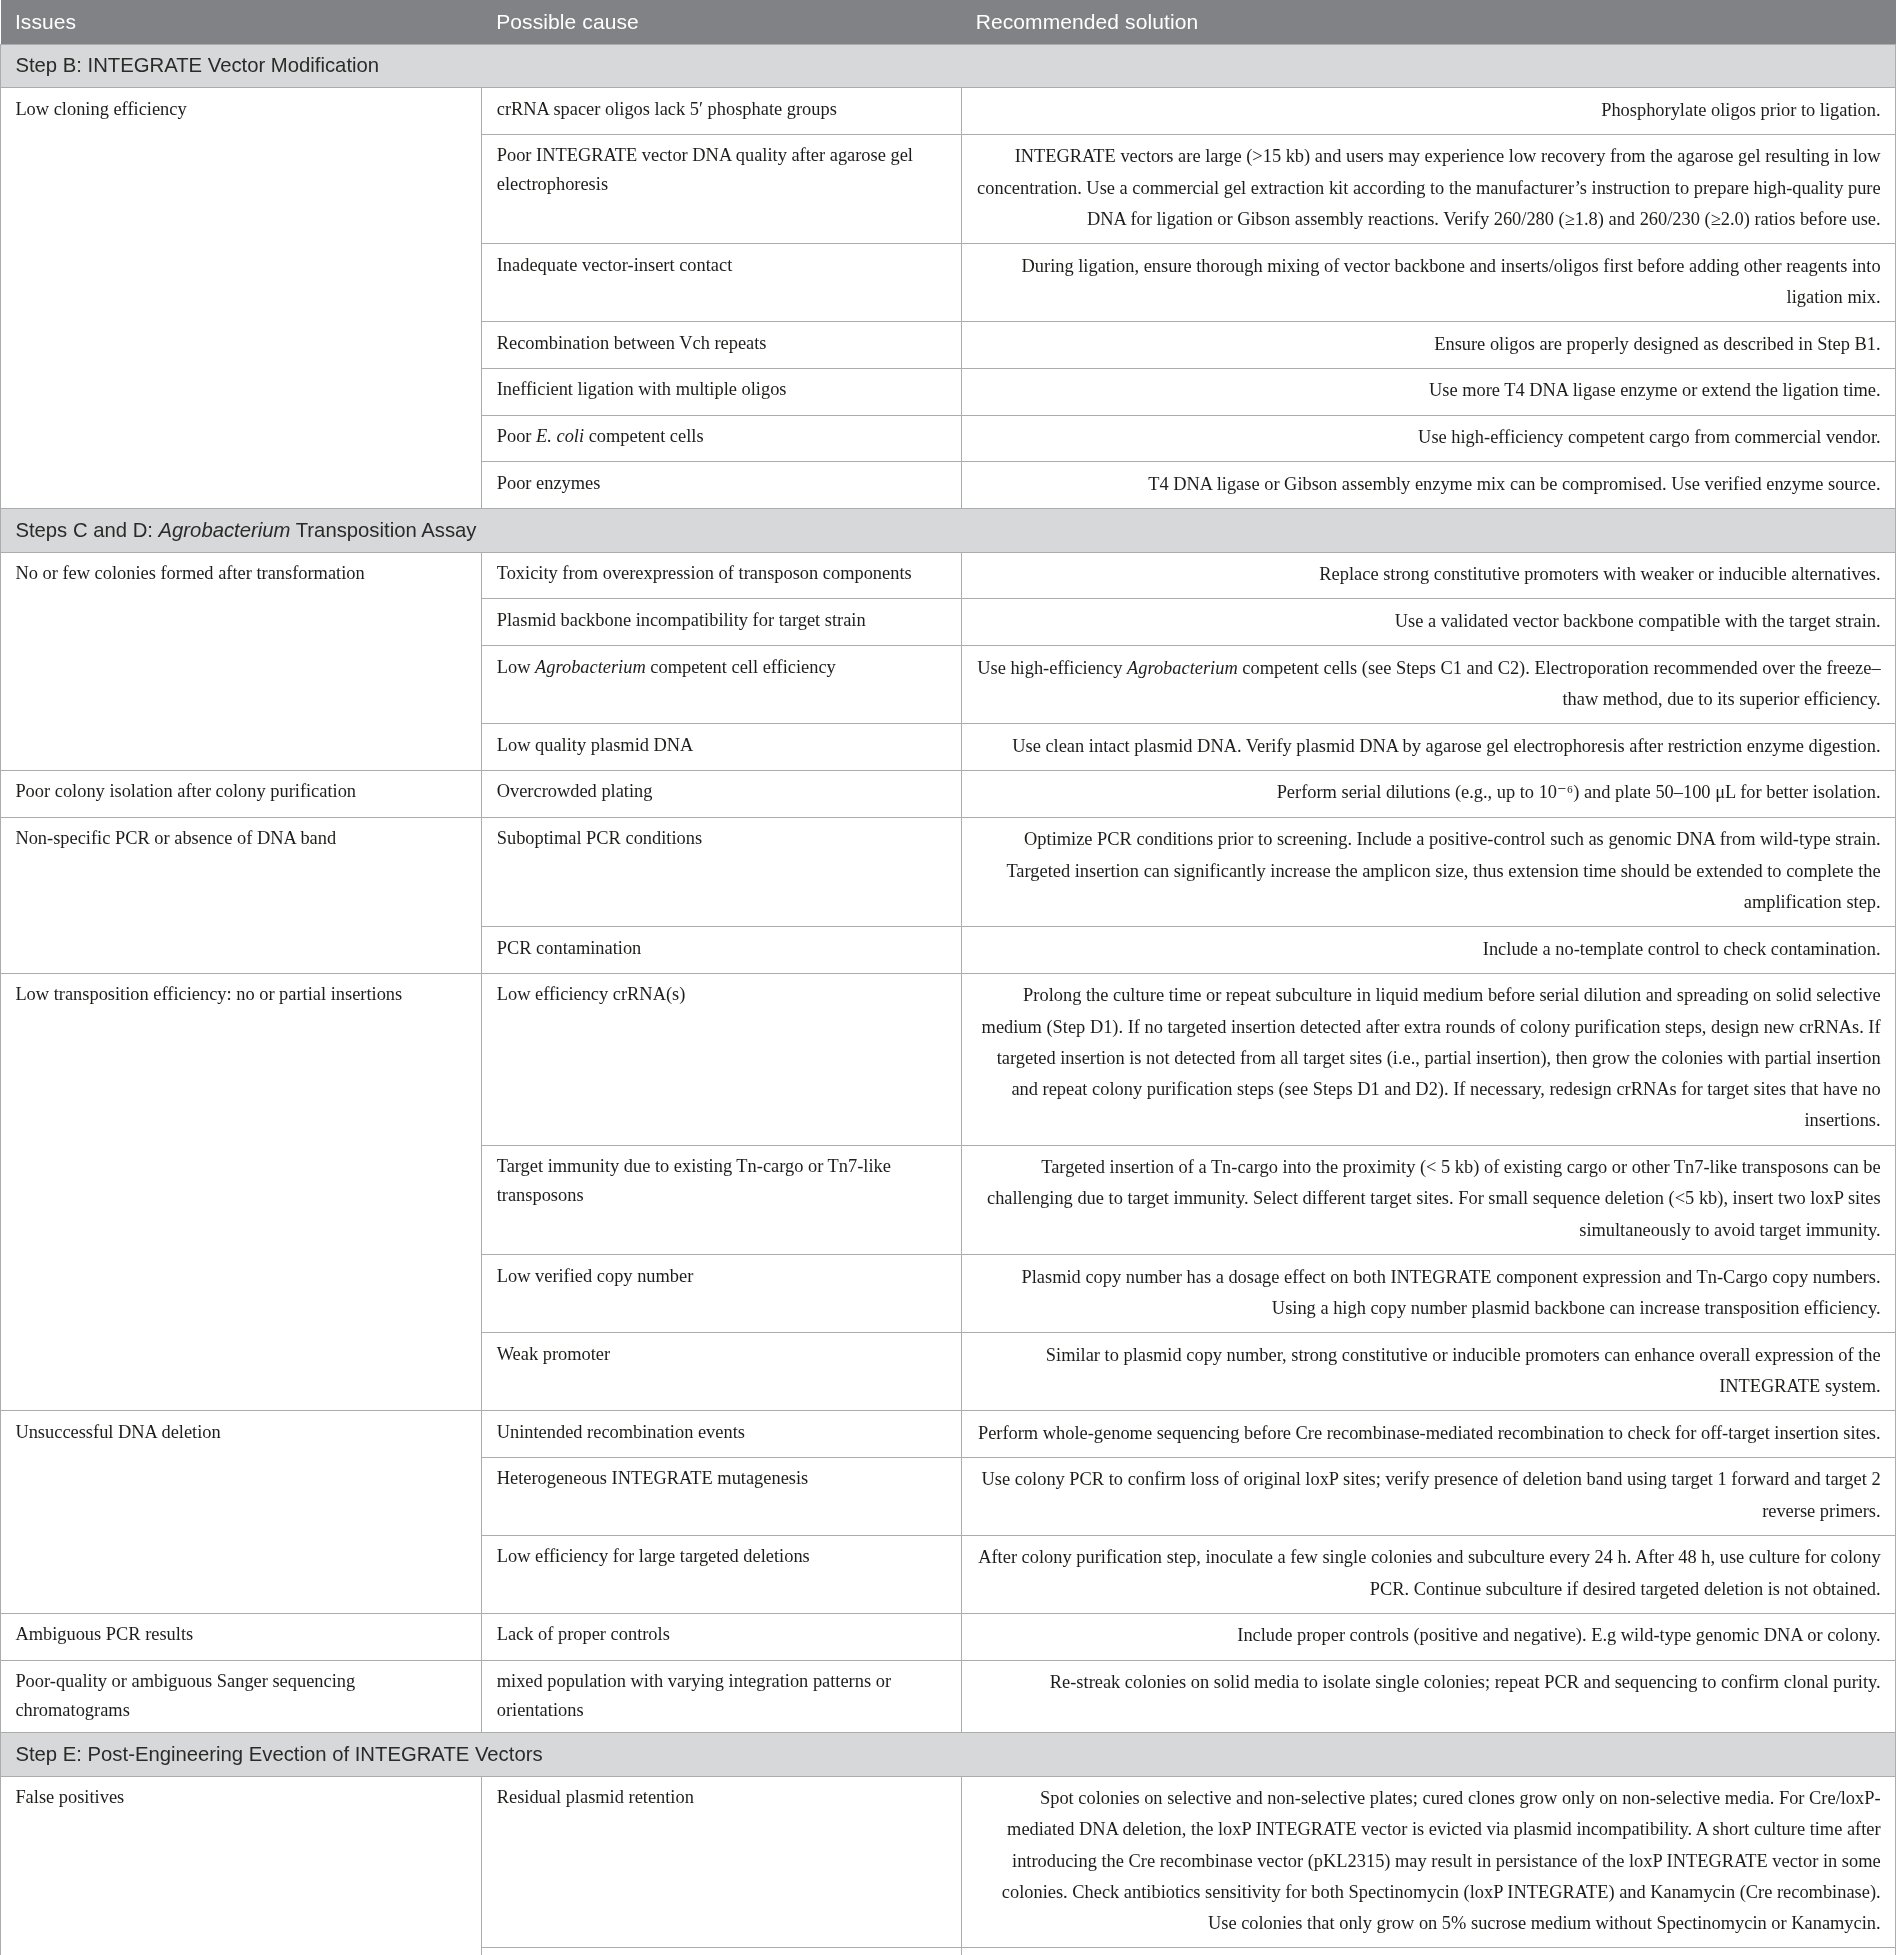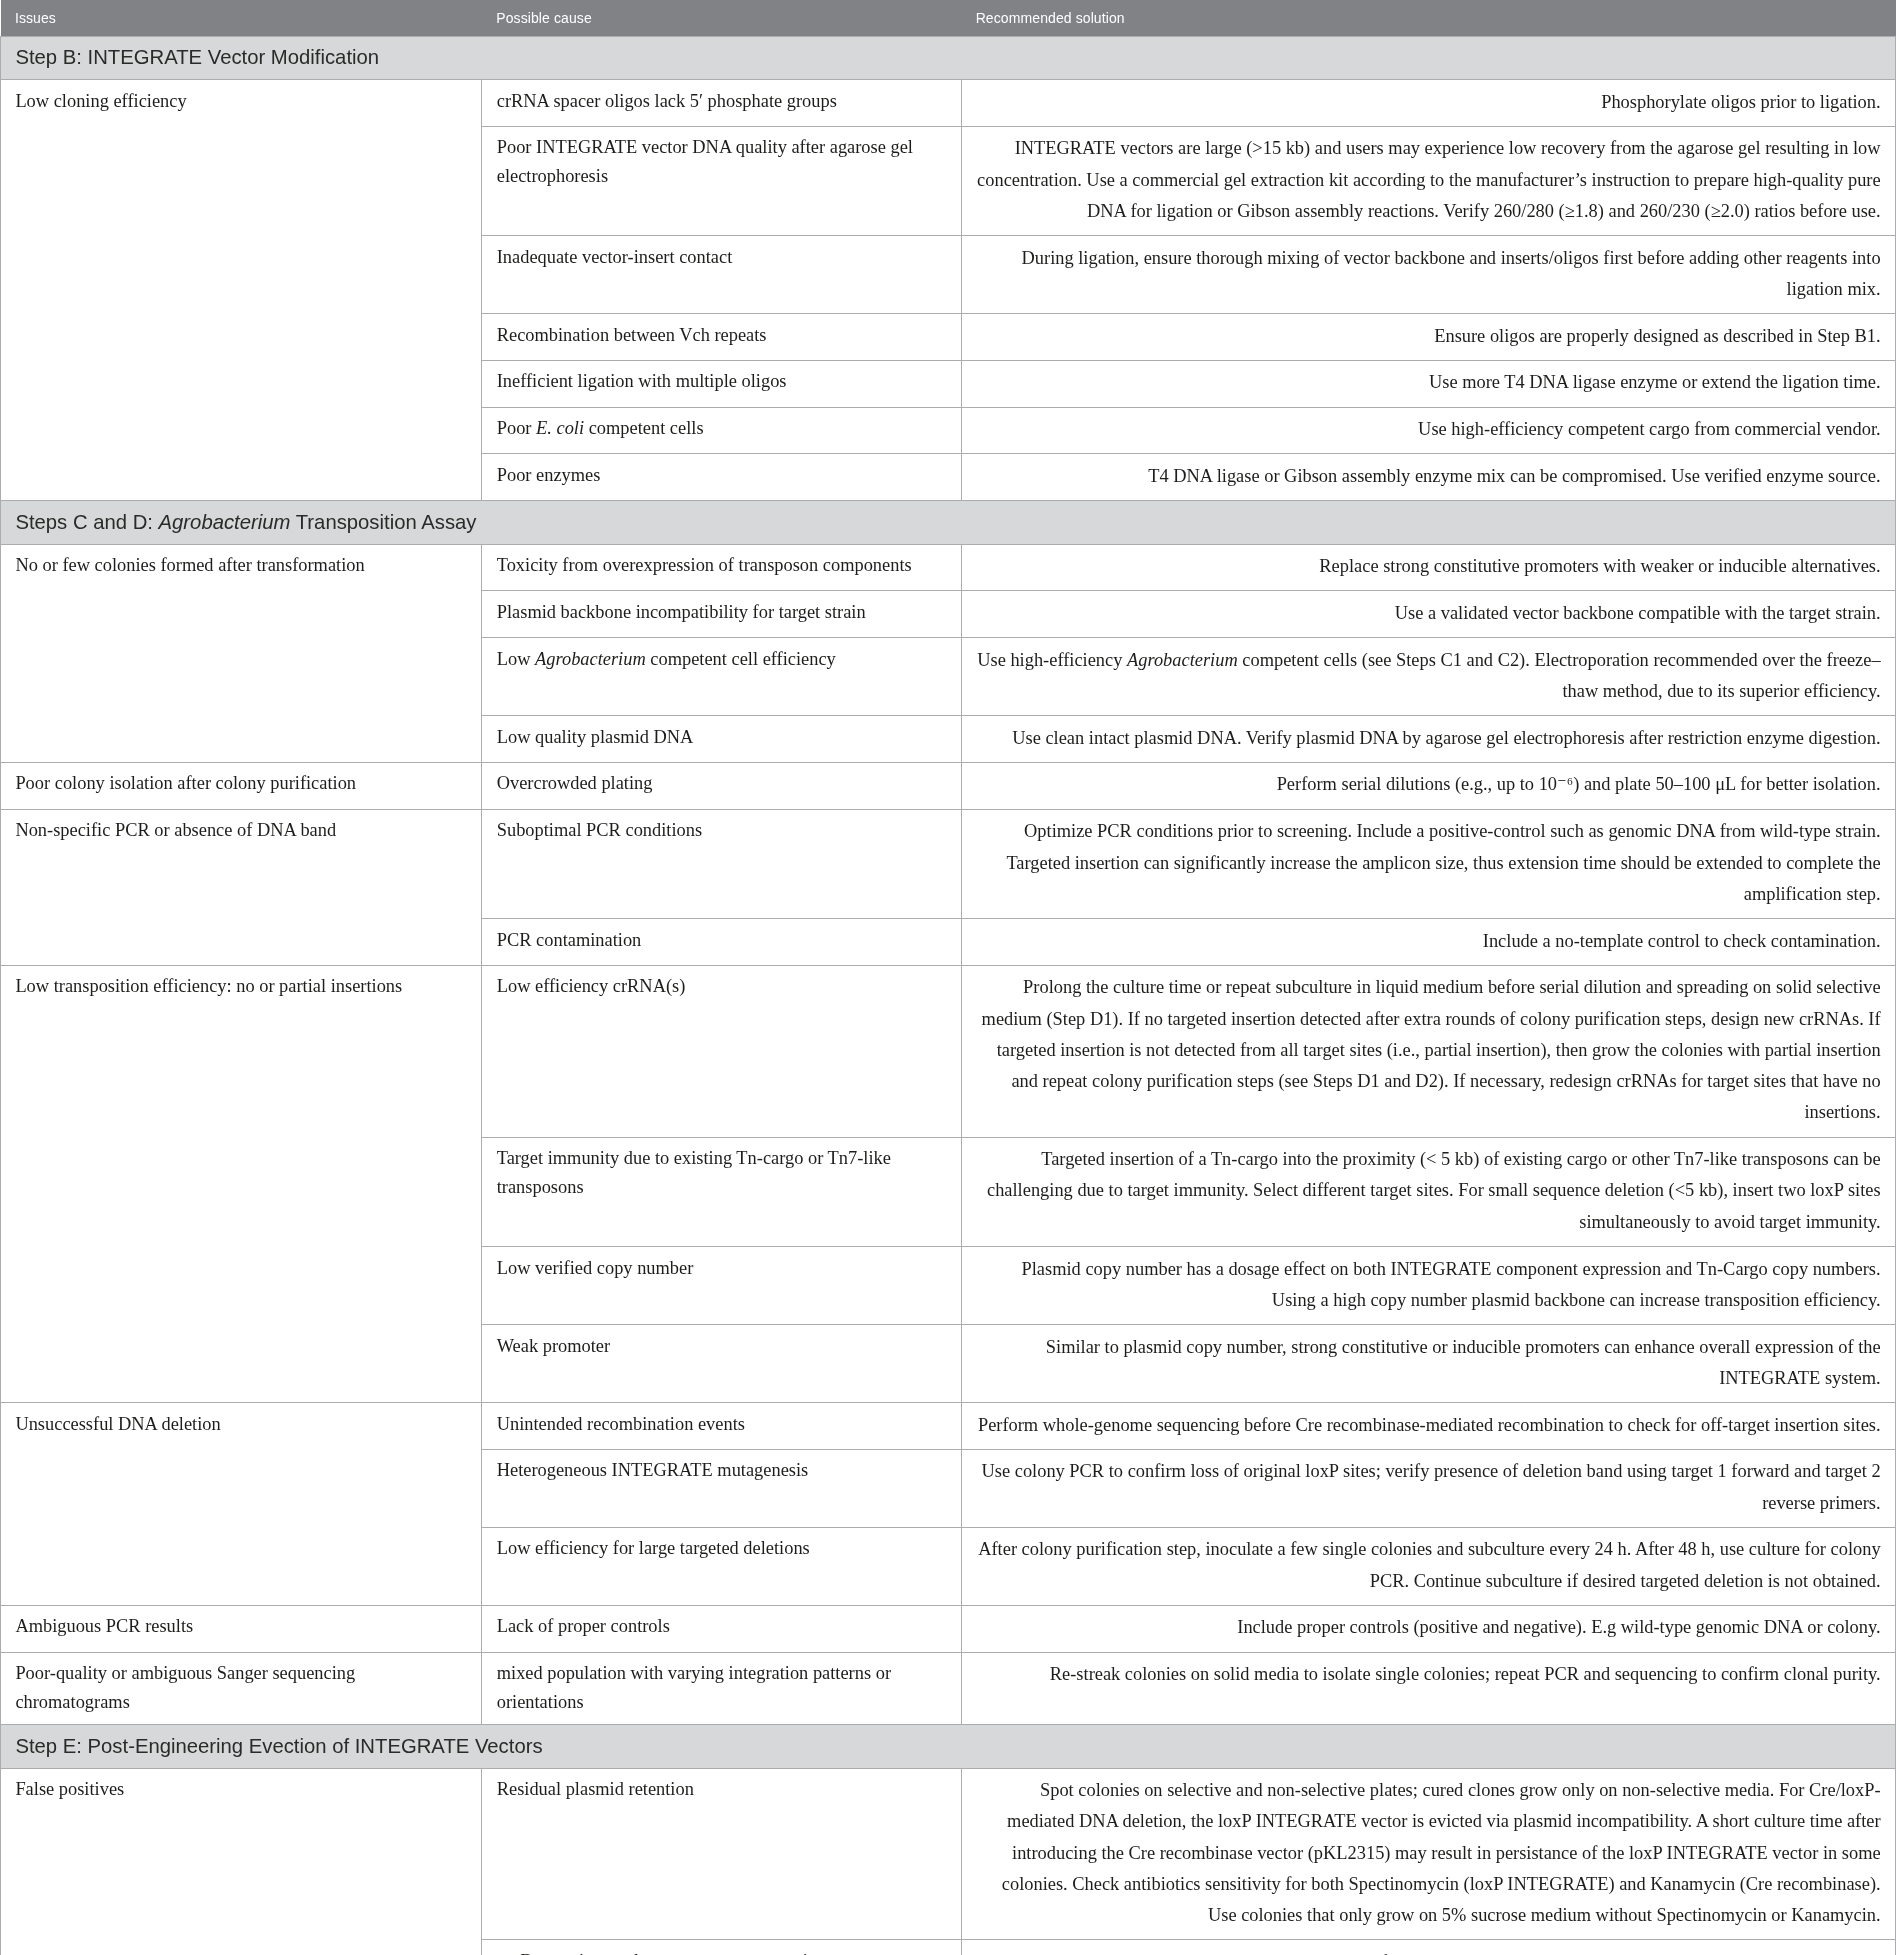--- a/index.html
+++ b/index.html
@@ -20,21 +20,21 @@
   }
   col.c-issue { width: 25.4%; }
   col.c-cause { width: 25.3%; }
   col.c-sol   { width: 49.3%; }
 
   thead th {
     background: #808285;
     color: #ffffff;
     font-family: "Liberation Sans", "DejaVu Sans", sans-serif;
     font-weight: 400;
-    font-size: 14px;
+    font-size: 21px;
     text-align: left;
     padding: 9.8px 14.4px;
     border: none;
     letter-spacing: 0.1px;
   }
 
   tbody td {
     border: 1.3px solid #aaacae;
     vertical-align: top;
     padding: 6.6px 14.4px 7.9px 14.4px;

